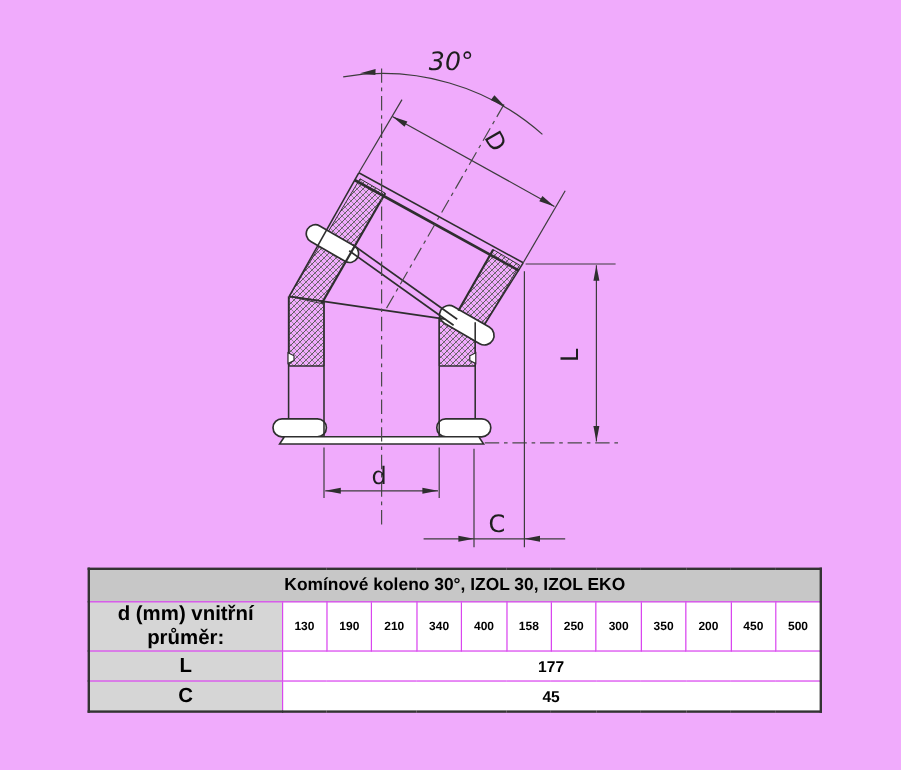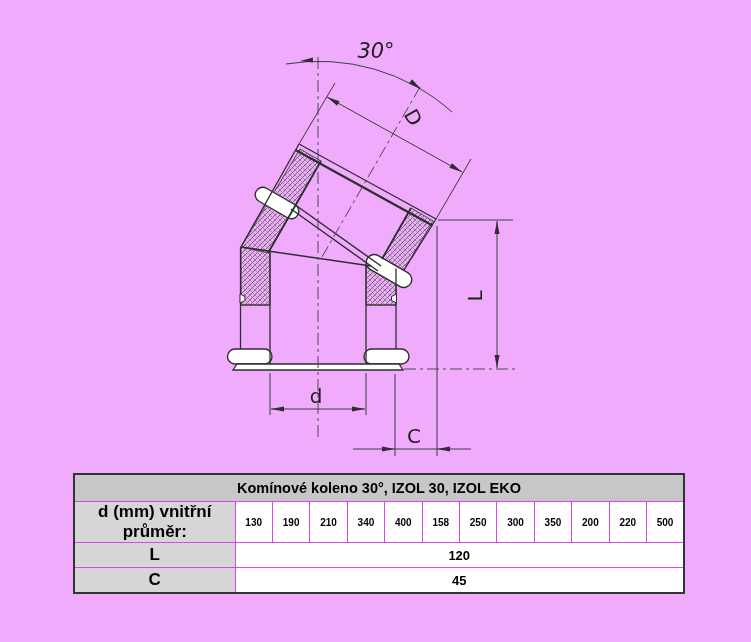--- a/index.html
+++ b/index.html
@@ -156,26 +156,26 @@
             <td class="value-cell">130</td>
             <td class="value-cell">190</td>
             <td class="value-cell">210</td>
             <td class="value-cell">340</td>
             <td class="value-cell">400</td>
             <td class="value-cell">158</td>
             <td class="value-cell">250</td>
             <td class="value-cell">300</td>
             <td class="value-cell">350</td>
             <td class="value-cell">200</td>
-            <td class="value-cell">220</td>
+            <td class="value-cell">450</td>
             <td class="value-cell">500</td>
           </tr>
           <tr>
             <td class="label-cell">L</td>
-            <td class="merged-cell" colspan="12">120</td>
+            <td class="merged-cell" colspan="12">177</td>
           </tr>
           <tr>
             <td class="label-cell">C</td>
             <td class="merged-cell" colspan="12">45</td>
           </tr>
         </tbody>
       </table>
   </div>
 
 </div>

